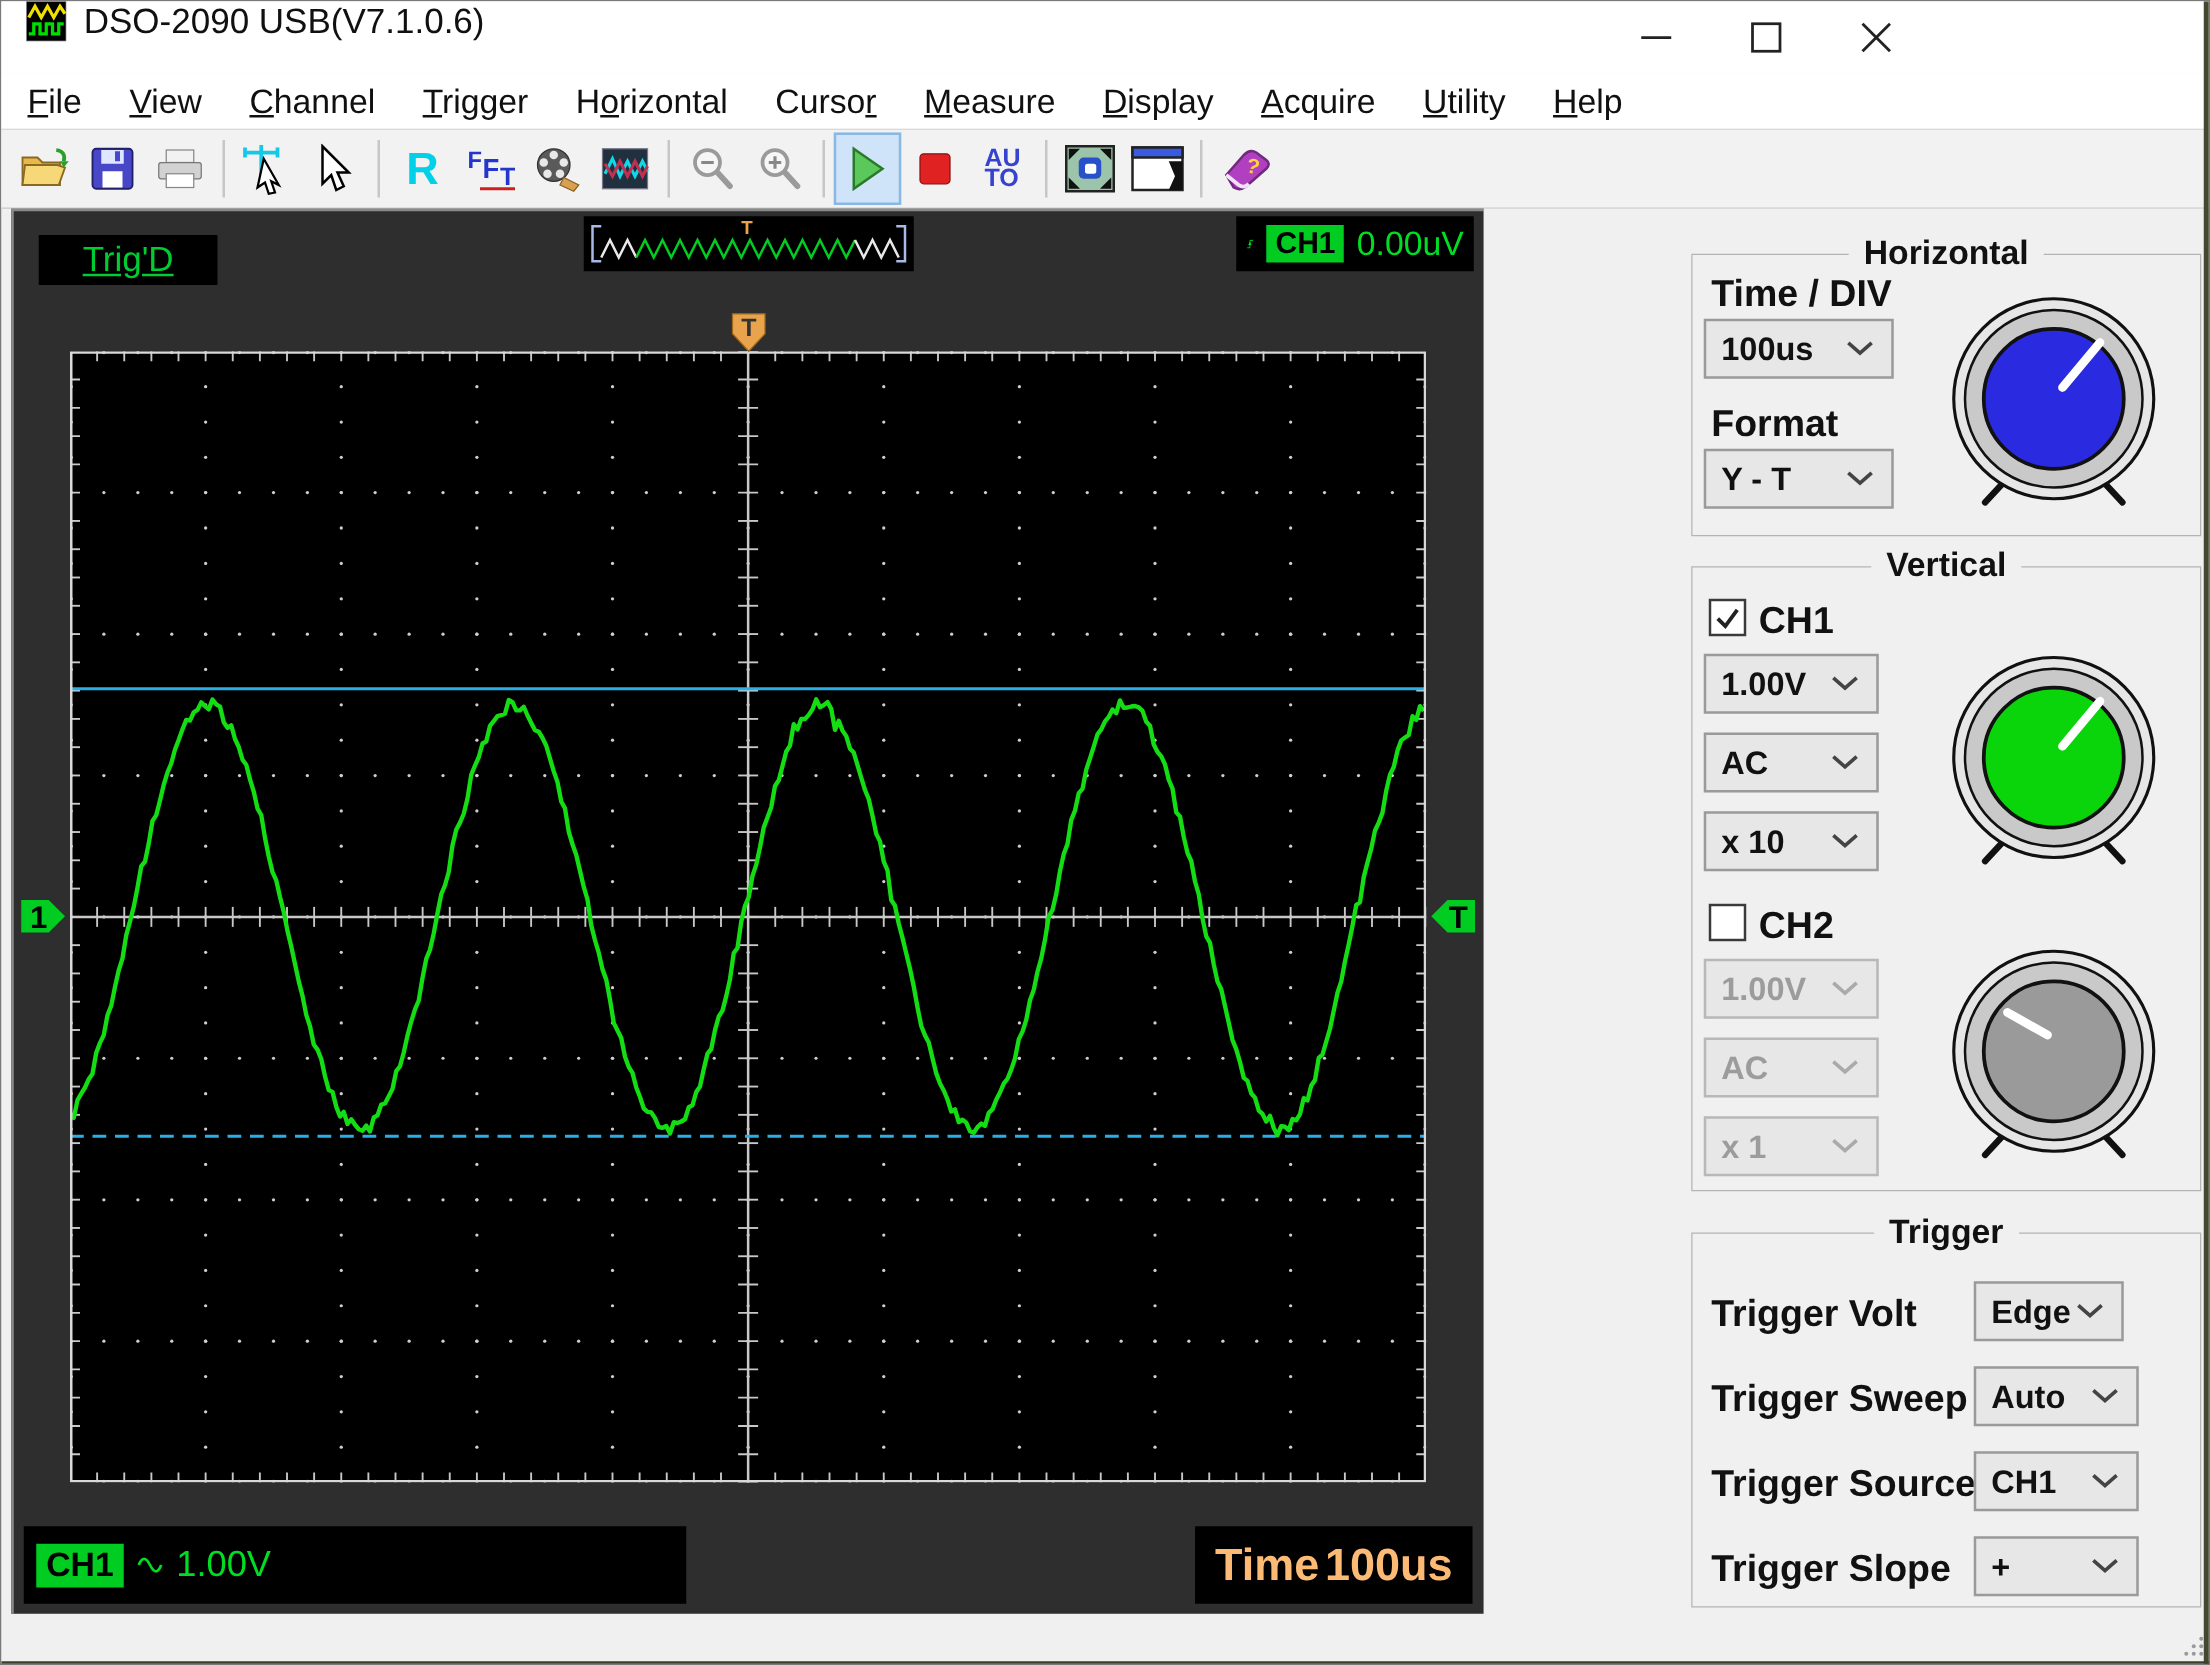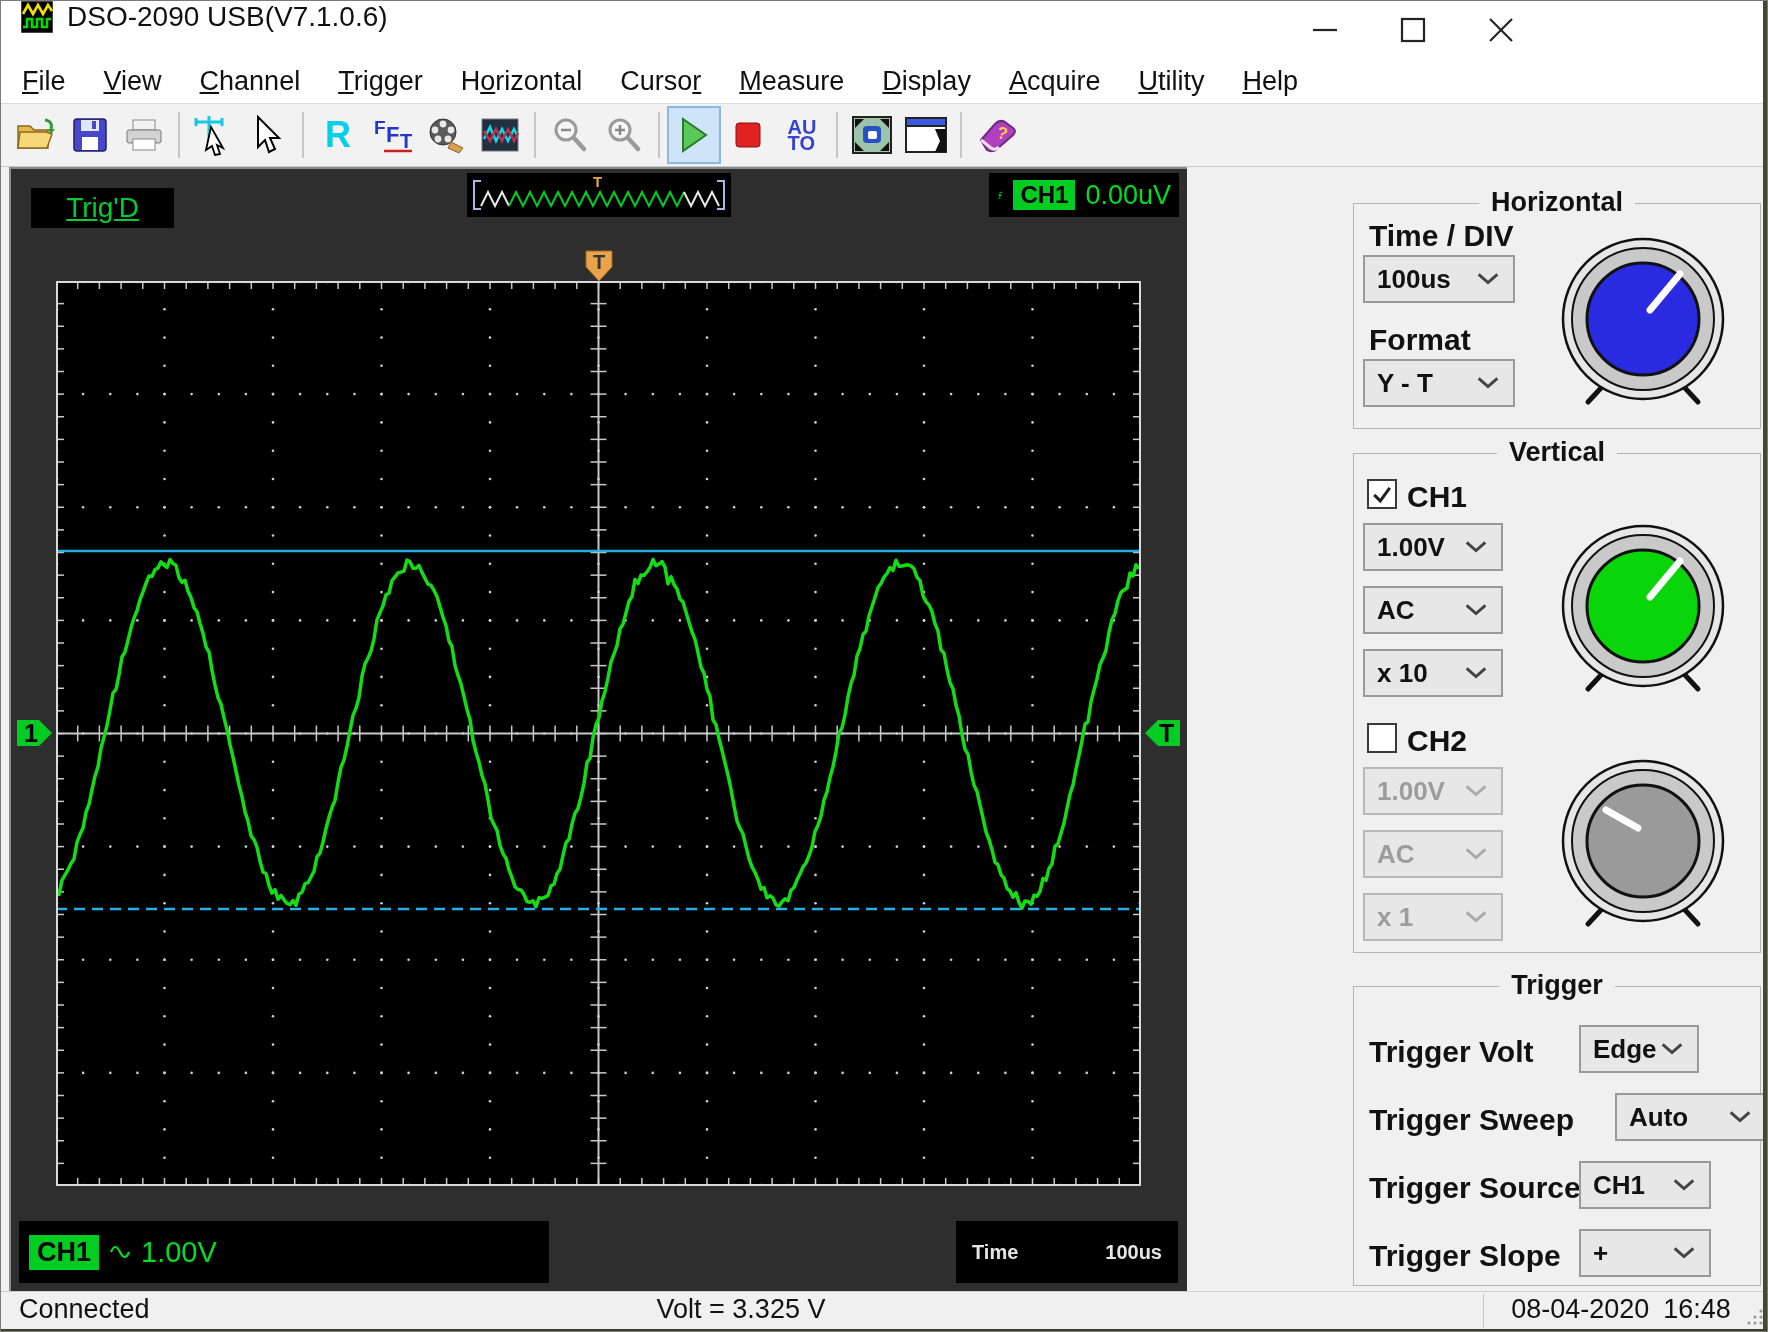--- a/index.html
+++ b/index.html
@@ -36,21 +36,21 @@
   .trig-readout{left:988px;top:172px;width:190px;height:44px;padding:0 8px;gap:10px;}
   .trig-readout .ch-badge{background:#00cc22;color:#000;font-weight:bold;font-size:24px;padding:1px 7px;}
   .trig-readout .lvl{color:#00dd22;font-size:27px;}
   .plot{left:55px;top:280px;width:1085px;height:905px;background:#000;}
   .marker{position:absolute;}
   .marker text{font-weight:bold;}
   .bottombar-left{left:18px;top:1220px;width:530px;height:62px;padding:0 10px;gap:10px;}
   .bottombar-left .ch-badge{background:#00cc22;color:#000;font-weight:bold;font-size:27px;padding:2px 8px;}
   .bottombar-left .vdiv{color:#00dd22;font-size:29px;}
   .bottombar-right{left:955px;top:1220px;width:222px;height:62px;justify-content:space-between;padding:0 16px;}
-  .bottombar-right span{color:#e5e5e5;font-size:20px;font-weight:bold;}
+  .bottombar-right span{color:#fdba74;font-size:36px;font-weight:bold;}
 
   
   .rpanel{left:1186px;top:166px;width:576px;height:1124px;background:#f0f0f0;}
   .groupbox{position:absolute;border:1px solid #b4b4b4;}
   .gtitle{position:absolute;top:-17px;left:50%;transform:translateX(-50%);background:#f0f0f0;padding:0 12px;font-size:27px;font-weight:bold;color:#111;white-space:nowrap;}
   .plabel{position:absolute;font-size:30px;font-weight:bold;color:#111;white-space:nowrap;}
   .combo{position:absolute;height:48px;background:#e7e7e7;border:2px solid #9a9a9a;display:flex;align-items:center;justify-content:space-between;padding:0 12px;}
   .combo .ctext{font-size:26px;font-weight:bold;color:#111;}
   .combo svg{width:26px;height:14px;stroke:#444;fill:none;stroke-width:2.5;}
   .combo.disabled .ctext{color:#9c9c9c;}
@@ -1363,50 +1363,41 @@
     <span class="gtitle">Trigger</span>
   </div>
   <span class="abs plabel" style="left:1368px;top:1034px;">Trigger Volt</span>
   <div class="combo" style="left:1578px;top:1024px;width:120px;">
     <span class="ctext">Edge</span>
     <svg viewBox="0 0 22 12">
         <polyline points="3,2 11,9 19,2"></polyline>
       </svg>
   </div>
   <span class="abs plabel" style="left:1368px;top:1102px;">Trigger Sweep</span>
-  <div class="combo" style="left:1578px;top:1092px;width:152px;margin-left:36px;">
+  <div class="combo" style="left:1578px;top:1092px;width:132px;">
     <span class="ctext">Auto</span>
     <svg viewBox="0 0 22 12">
         <polyline points="3,2 11,9 19,2"></polyline>
       </svg>
   </div>
   <span class="abs plabel" style="left:1368px;top:1170px;">Trigger Source</span>
   <div class="combo" style="left:1578px;top:1160px;width:132px;">
     <span class="ctext">CH1</span>
     <svg viewBox="0 0 22 12">
         <polyline points="3,2 11,9 19,2"></polyline>
       </svg>
   </div>
   <span class="abs plabel" style="left:1368px;top:1238px;">Trigger Slope</span>
   <div class="combo" style="left:1578px;top:1228px;width:132px;">
     <span class="ctext">+</span>
     <svg viewBox="0 0 22 12">
         <polyline points="3,2 11,9 19,2"></polyline>
       </svg>
   </div>
 
-  <div class="abs statusbar">
-    <span class="sb-left">Connected</span>
-    <span class="sb-center">Volt = 3.325 V</span>
-    <div class="sb-sep"></div>
-    <div class="sb-date">
-      <span>08-04-2020</span>
-      <span>16:48</span>
-    </div>
-  </div>
   <svg class="grip" width="20" height="20" viewBox="0 0 20 20">
     <circle cx="16" cy="4" r="1.6" fill="#9a9a9a"></circle>
       <circle cx="16" cy="10" r="1.6" fill="#9a9a9a"></circle>
     <circle cx="16" cy="16" r="1.6" fill="#9a9a9a"></circle>
       <circle cx="10" cy="10" r="1.6" fill="#9a9a9a"></circle>
     <circle cx="10" cy="16" r="1.6" fill="#9a9a9a"></circle>
       <circle cx="4" cy="16" r="1.6" fill="#9a9a9a"></circle>
   </svg>
 
   <div class="abs edge-right"></div>

